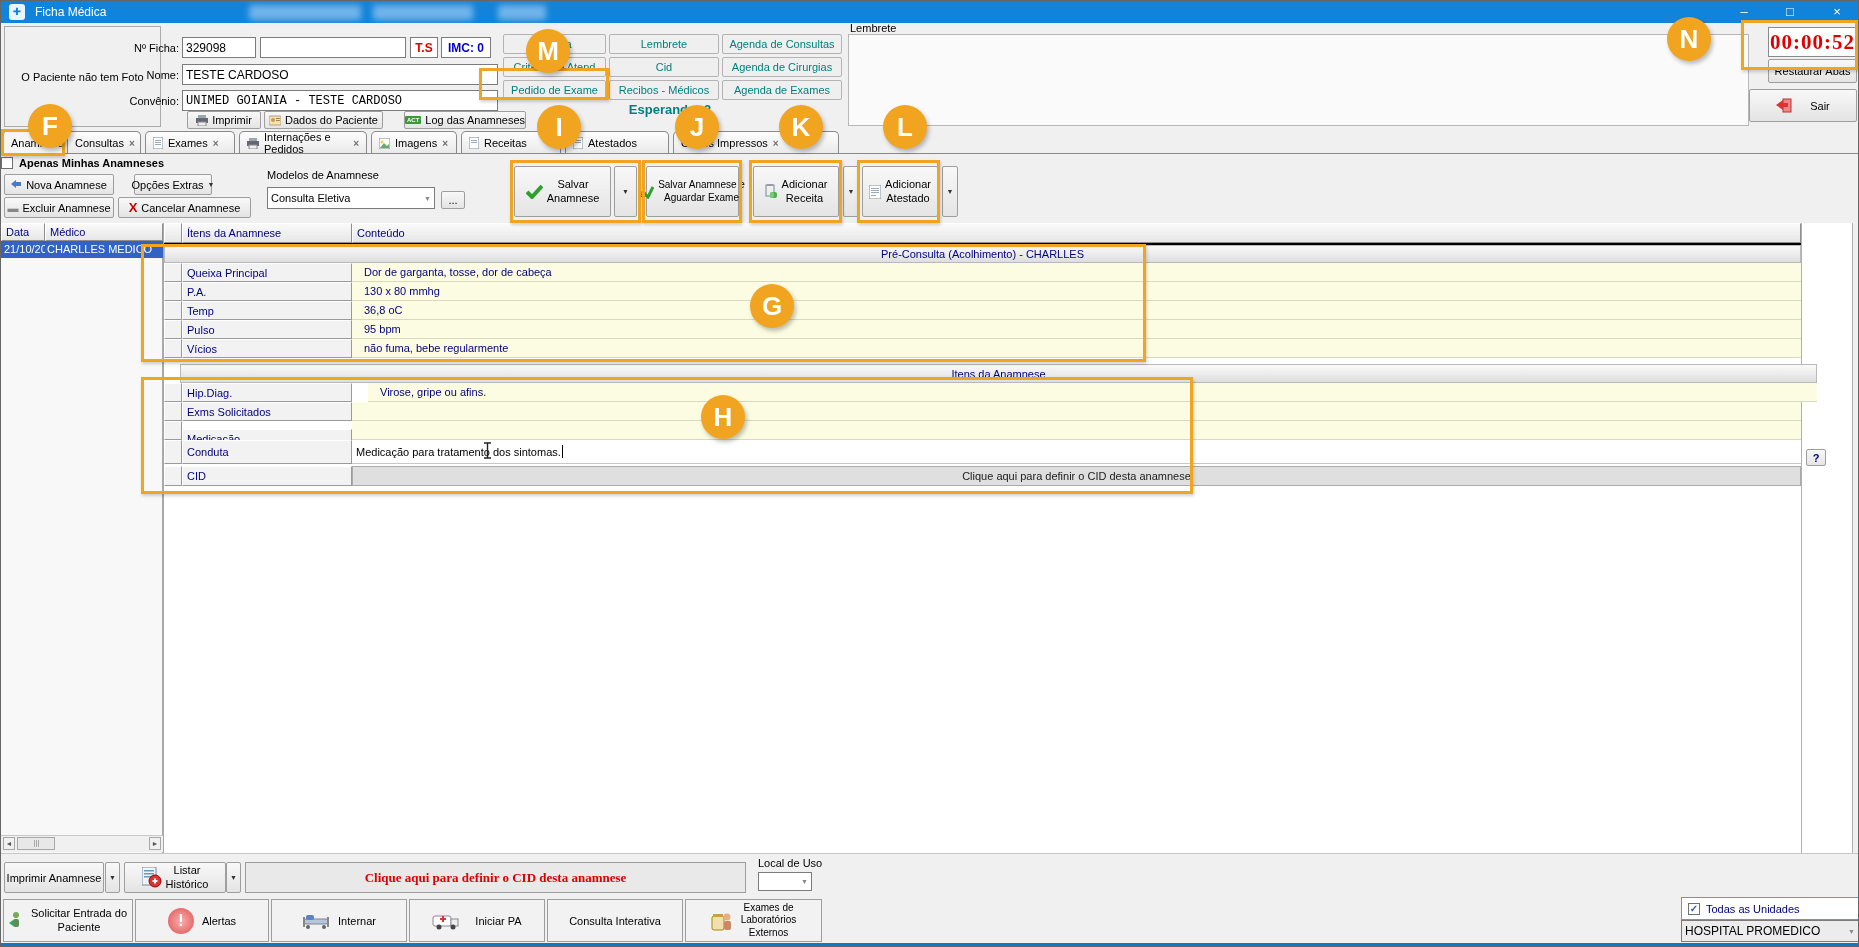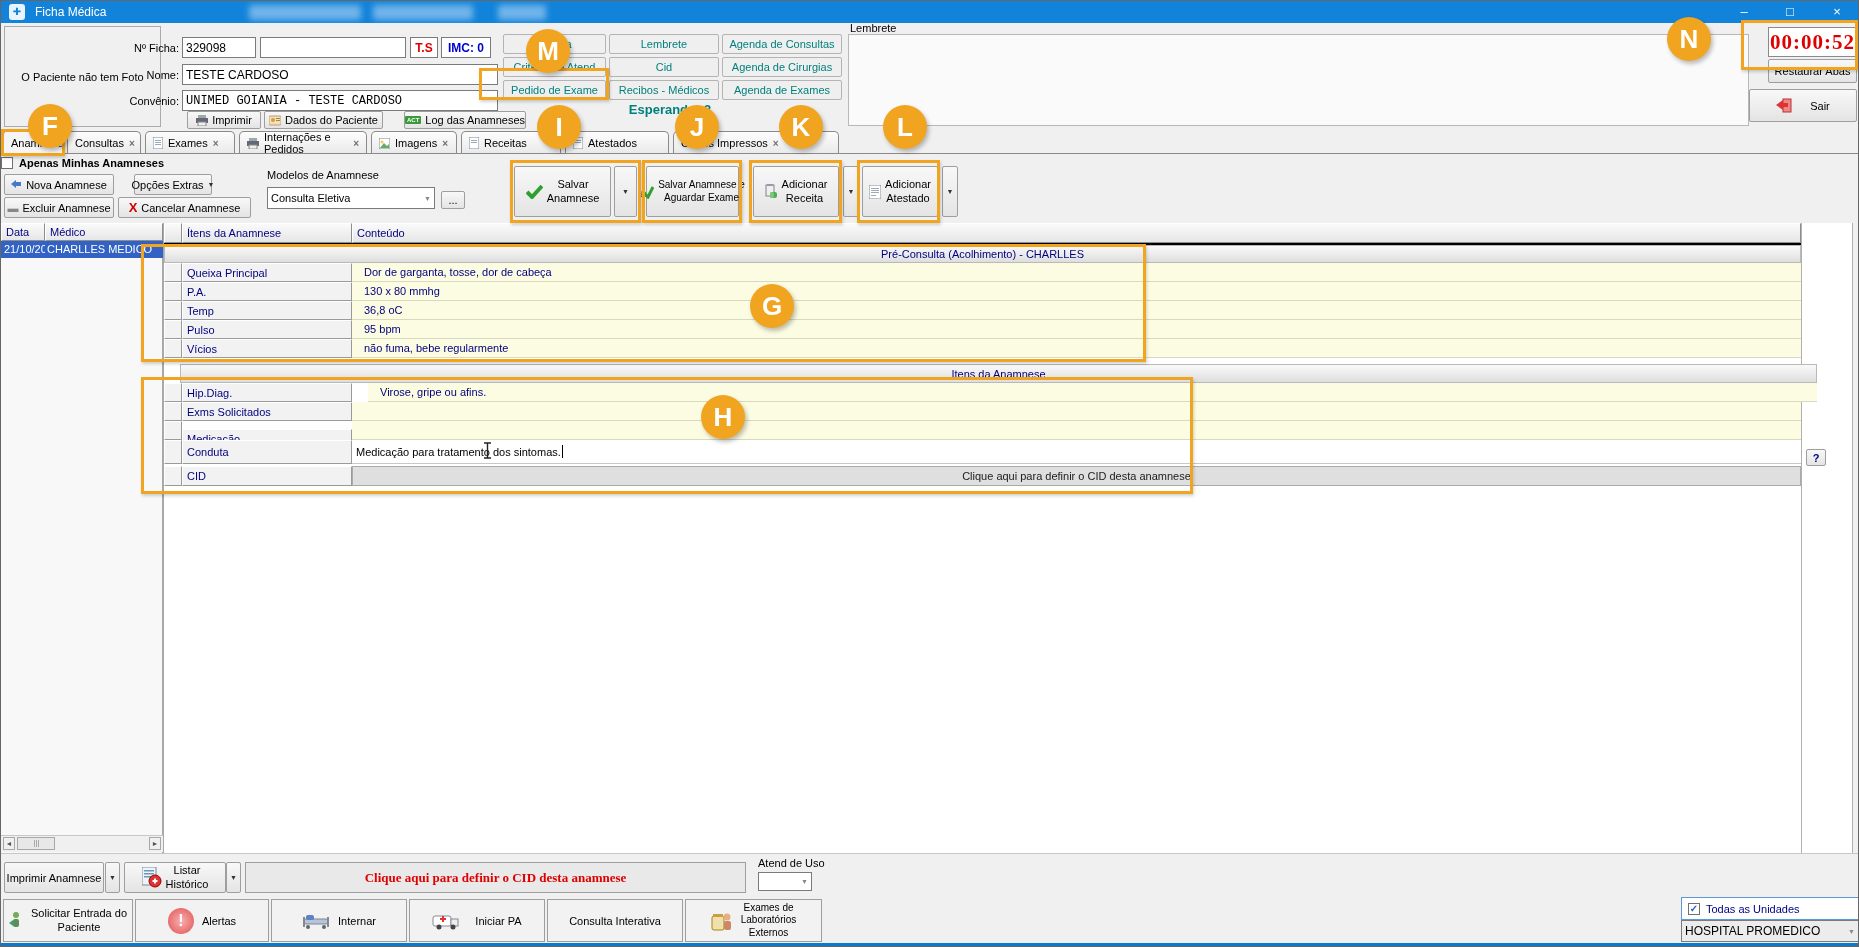--- a/index.html
+++ b/index.html
@@ -407,21 +407,21 @@
           <rect x="12" y="11.5" width="2" height="5" fill="#fff"></rect>
         </svg>
       </span>
     <span class="two"><span>Listar</span><br><span>Histórico</span></span>
   </div>
   <div class="abs btn" style="left:225px; top:861px; width:15px; height:31px;">
     <span class="ddarrow">▼</span>
   </div>
   <div class="abs redbanner" style="left:244px; top:861px; width:501px; height:31px;">Clique aqui para definir o CID desta anamnese</div>
 
-  <div class="abs" style="left:757px; top:856px;">Atend de Uso</div>
+  <div class="abs" style="left:757px; top:856px;">Local de Uso</div>
   <div class="abs input" style="left:757px; top:871px; width:54px; height:19px; justify-content:flex-end;">
     <span class="ddarrow" style="color:#888;">▼</span>
   </div>
 
   <div class="abs tbbtn" style="left:2px; top:898px; width:130px; height:43px;">
     <span>
         <svg width="14" height="20">
           <circle cx="7" cy="4" r="3" fill="#7A5"></circle>
           <rect x="4" y="8" width="6" height="8" rx="2" fill="#5A8F5A"></rect>
           <polygon points="0,12 4,9 4,15" fill="#3A6"></polygon>

